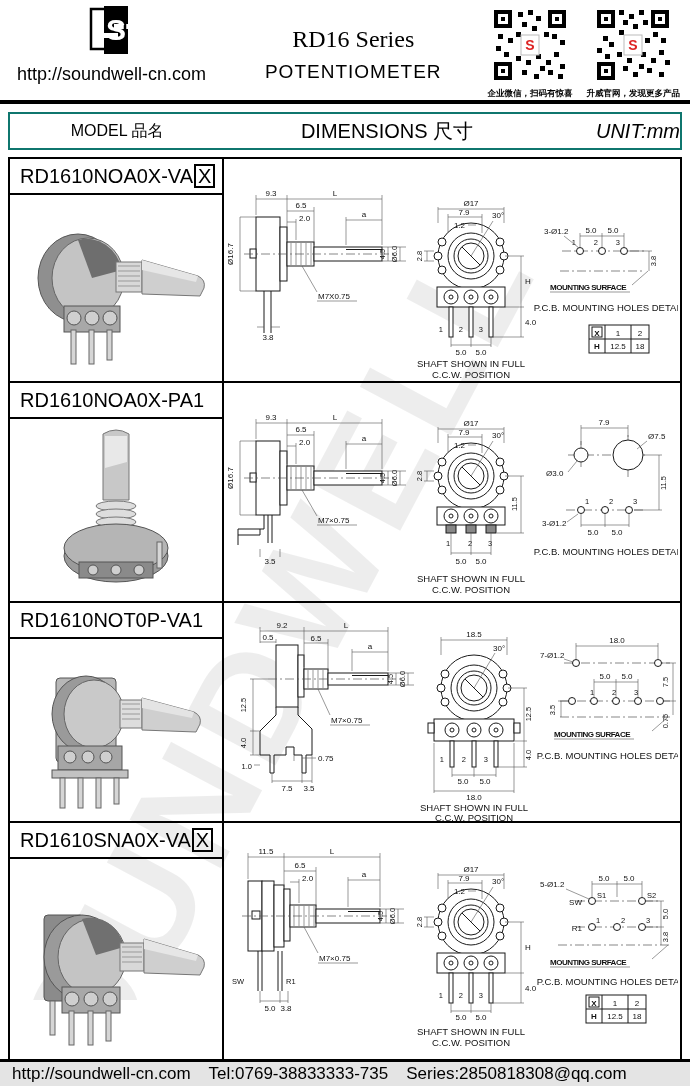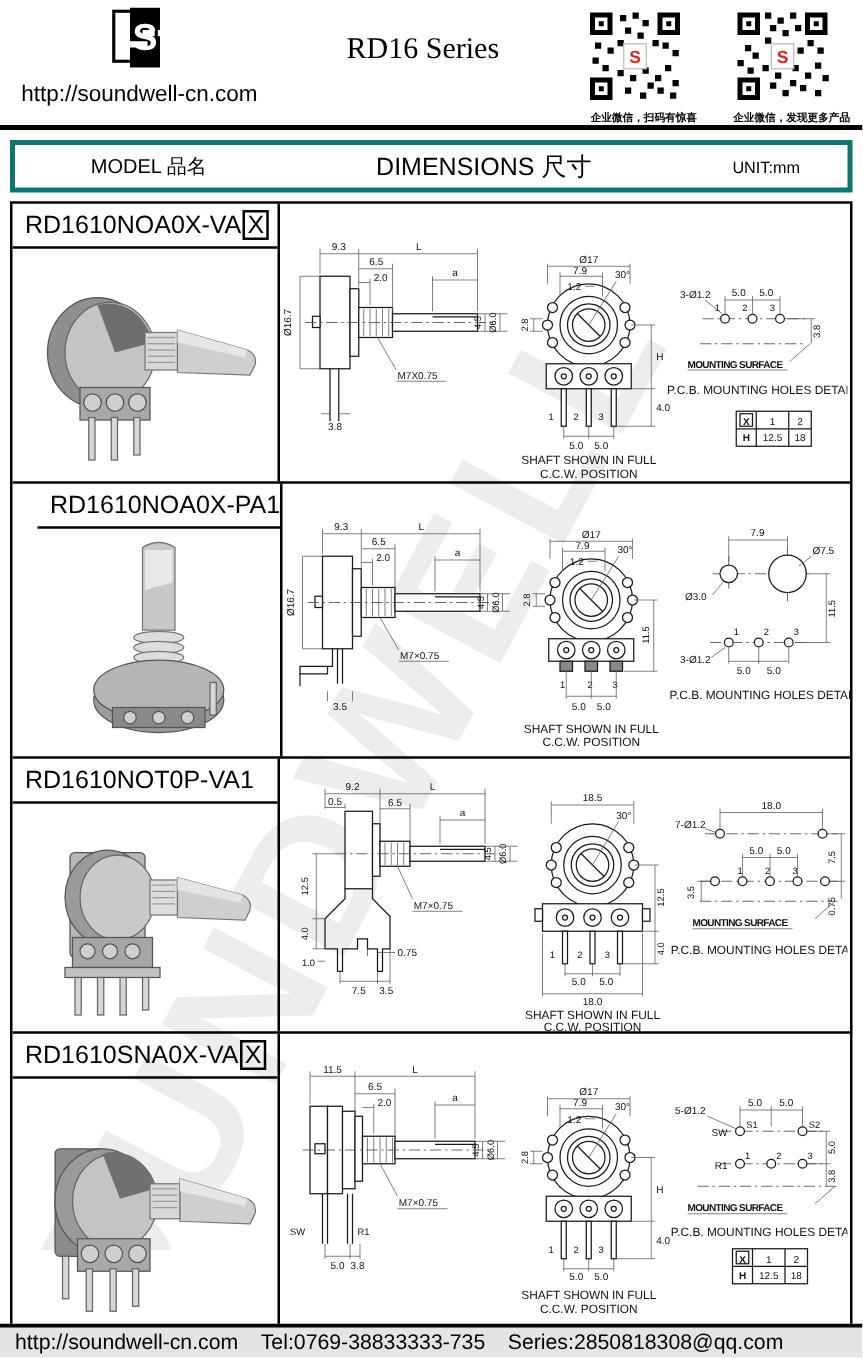--- a/index.html
+++ b/index.html
@@ -11,27 +11,27 @@
   .hdr{height:100px;display:flex;align-items:flex-start;justify-content:space-between;padding:4px 4px 0 4px;box-sizing:border-box;}
   .brand{width:215px;text-align:center;padding-top:2px;}
   .brand .nm{font-size:15px;letter-spacing:1px;margin-top:1px;}
   .brand .nm sup{font-size:9px;}
   .brand .url{font-size:18px;margin-top:2px;}
   .title{flex:1;text-align:center;padding-top:22px;}
   .title .t1{font-size:24px;font-family:Liberation Serif, serif;}
   .title .t2{font-size:19px;letter-spacing:1px;margin-top:8px;}
   .qrs{display:flex;gap:14px;padding:4px 6px 0 0;}
   .qr{text-align:center;}
-  .qr .cap{font-size:8.5px;font-weight:bold;margin-top:2px;margin-left:15px;}
+  .qr .cap{font-size:8.5px;font-weight:bold;margin-top:2px;}
   .rule{height:4px;background:#000;margin:0;}
   
-  .thead{margin:8px 8px 7px 8px;border:4px solid #0f766e;height:34px;display:flex;align-items:center;gap:40px;}
+  .thead{margin:8px 8px 7px 8px;border:2px solid #0f766e;height:34px;display:flex;align-items:center;gap:40px;}
   .thead .c1{width:214px;text-align:center;font-size:16px;}
   .thead .c2{flex:1;text-align:center;font-size:20px;}
-  .thead .c3{width:130px;text-align:center;font-size:13px;}
+  .thead .c3{width:130px;text-align:right;font-size:20px;font-style:italic;}
   
   .grid{margin:0 8px;border:2px solid #000;}
   .row{display:flex;border-bottom:2px solid #000;}
   .row:last-child{border-bottom:none;}
   .lcell{width:214px;border-right:2px solid #000;display:flex;flex-direction:column;box-sizing:border-box;}
   .model{height:34px;border-bottom:2px solid #000;display:flex;align-items:center;padding-left:10px;font-size:20px;white-space:nowrap;}
   .mbox{display:inline-block;border:2px solid #000;padding:0 2px;margin-left:1px;line-height:20px;}
   .photo{flex:1;display:flex;align-items:center;justify-content:center;}
   .dcell{flex:1;}
   svg text{font-family:"Liberation Sans",sans-serif;font-size:8px;fill:#111;}
@@ -58,20 +58,21 @@
     <div class="brand">
       <svg width="56" height="52" viewBox="0 0 56 52">
         <rect x="7" y="3" width="34" height="40" fill="none" stroke="#000" stroke-width="2.5"></rect>
         <path d="M20,0 h24 v18 h-14 v5 h14 v25 h-24 v-16 h14 v-5 h-14 z" fill="#000"></path>
         <text x="32" y="34" text-anchor="middle" style="font-size:30px;font-weight:bold;fill:#fff">S</text>
       </svg>
       <div class="url">http://soundwell-cn.com</div>
     </div>
     <div class="title">
       <div class="t1">RD16 Series</div>
+      <div class="t2">POTENTIOMETER</div>
     </div>
     <div class="qrs">
       <div class="qr">
         <svg width="76" height="74" viewBox="0 0 76 74">
           <rect width="76" height="74" fill="#fff"></rect>
           <g fill="#000">
             <rect x="2" y="2" width="18" height="18"></rect>
               <rect x="56" y="2" width="18" height="18"></rect>
               <rect x="2" y="54" width="18" height="18"></rect>
             <rect x="26" y="4" width="5" height="5"></rect>
@@ -153,21 +154,21 @@
               <rect x="6" y="58" width="10" height="10"></rect>
             </g>
           <g fill="#000">
               <rect x="9" y="9" width="4" height="4"></rect>
               <rect x="63" y="9" width="4" height="4"></rect>
               <rect x="9" y="61" width="4" height="4"></rect>
             </g>
           <rect x="29" y="27" width="18" height="20" fill="#fff" stroke="#bbb"></rect>
           <text x="38" y="42" text-anchor="middle" style="font-size:14px;font-weight:bold;fill:#d22"> S</text>
         </svg>
-        <div class="cap">企业微信，发现更多产品</div>
+        <div class="cap">升威官网，发现更多产品</div>
       </div>
     </div>
   </div>
   <div class="rule"></div>
 
   <div class="thead">
     <div class="c1">MODEL 品名</div>
     <div class="c2">DIMENSIONS 尺寸</div>
     <div class="c3">UNIT:mm</div>
   </div>
@@ -389,21 +390,21 @@
               <text x="394" y="177" text-anchor="middle">1</text>
               <text x="416" y="177" text-anchor="middle">2</text>
             <text x="373" y="190" text-anchor="middle" class="bd">H</text>
               <text x="394" y="190" text-anchor="middle">12.5</text>
               <text x="416" y="190" text-anchor="middle">18</text>
           </g>
         </svg>
       </div>
     </div>
 
-    <div class="row" style="height:218px;padding-left:20px;">
+    <div class="row" style="height:218px;">
       <div class="lcell">
         <div class="model">
             <span>RD1610NOA0X-PA1</span>
           </div>
         <div class="photo">
           <svg width="190" height="176" viewBox="0 0 190 176">
             <path d="M82,12 Q95,4 108,12 L108,78 L82,78 z" fill="#c8c8c8" stroke="#777"></path>
             <path d="M84,14 L106,14 L106,40 L84,46 z" fill="#e8e8e8"></path>
             <g stroke="#777" fill="#ddd">
                 <ellipse cx="95" cy="84" rx="20" ry="5"></ellipse>

